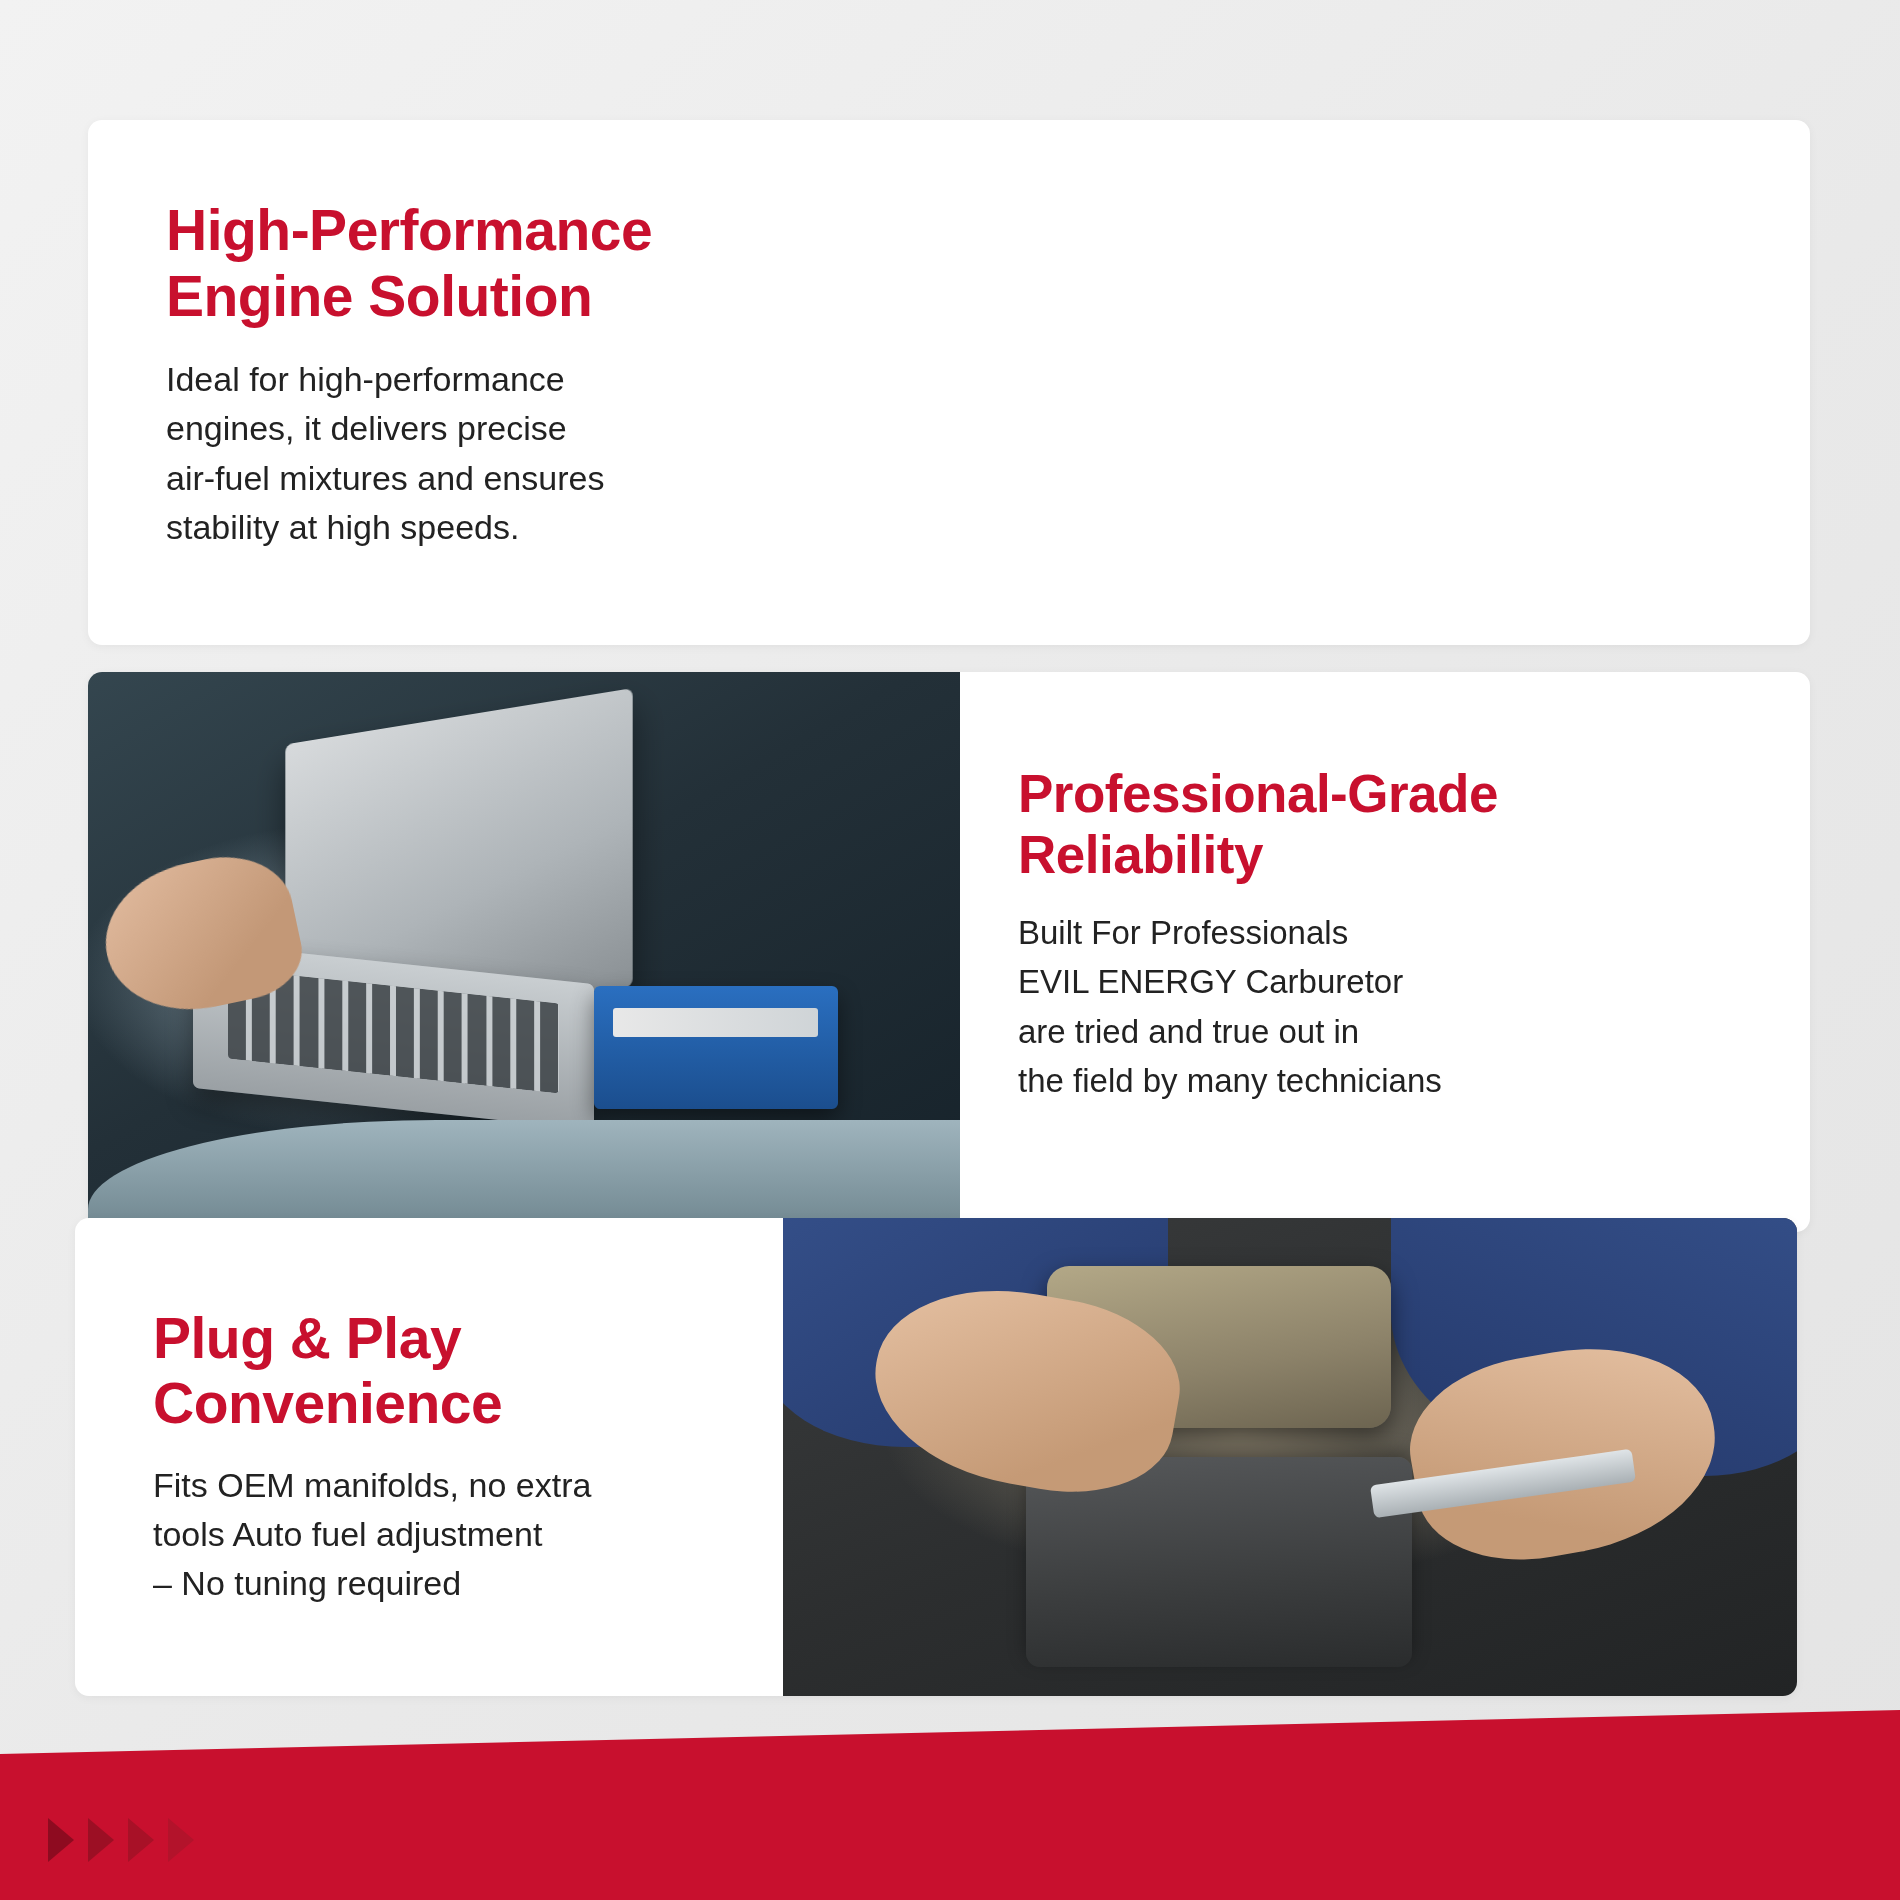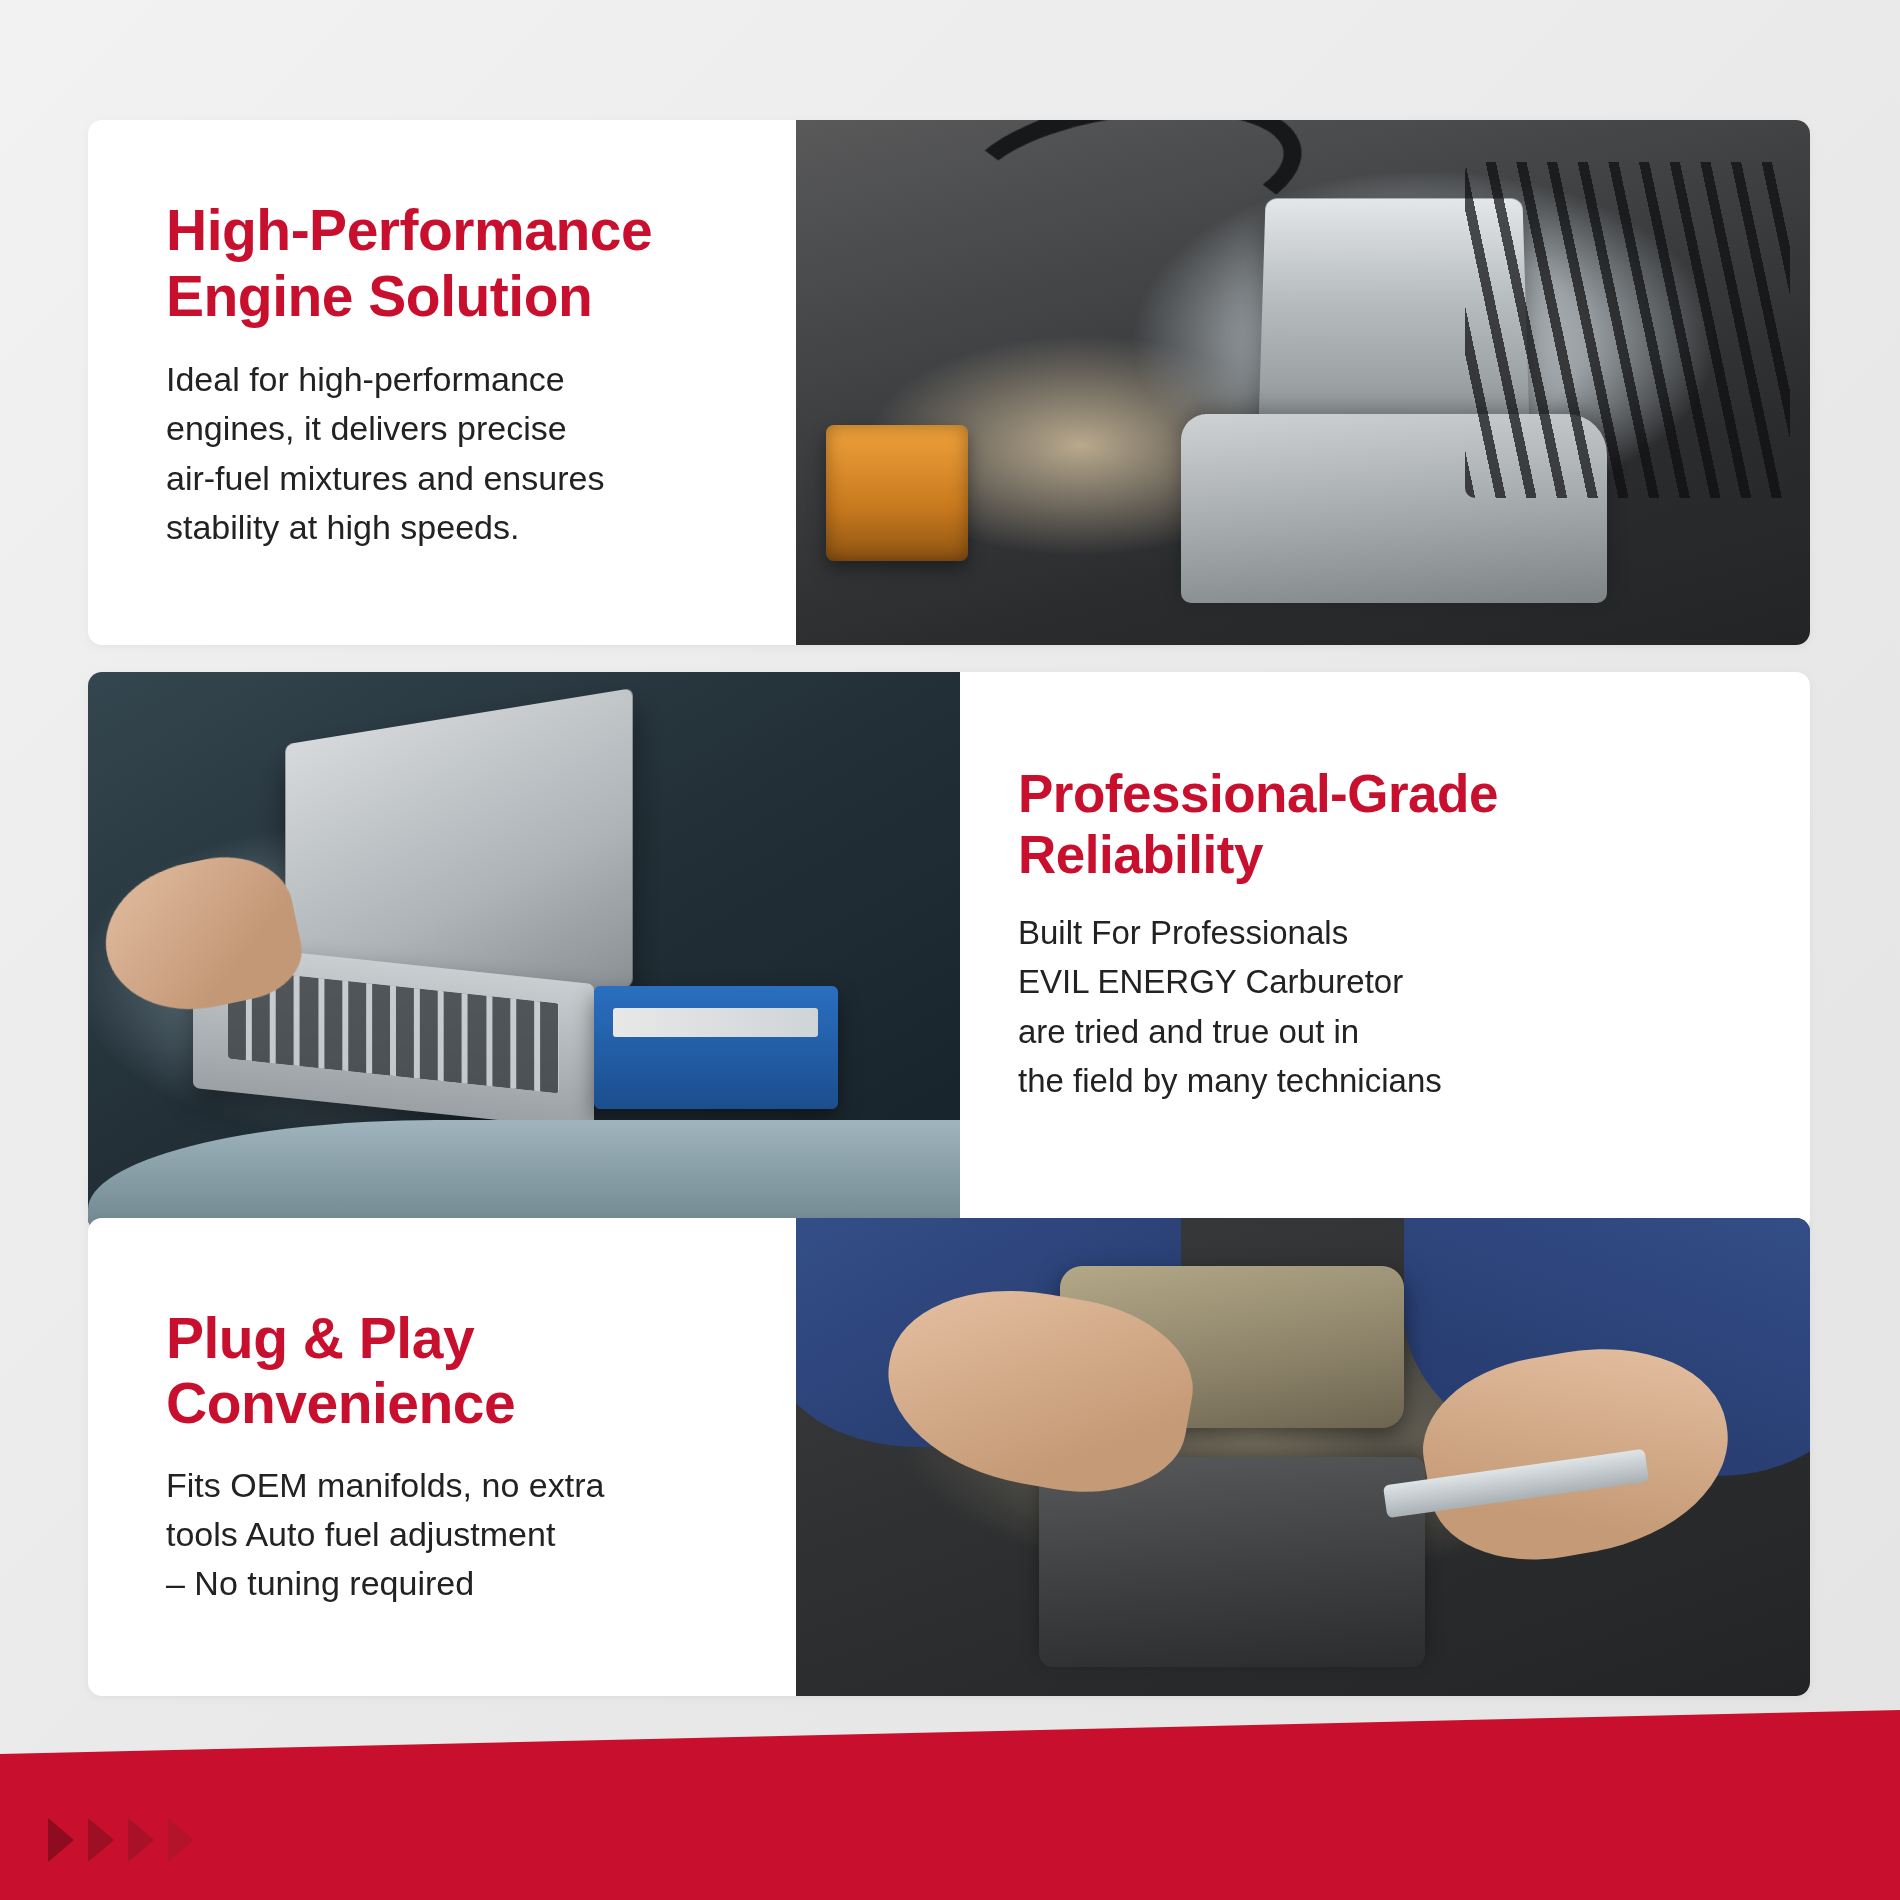--- a/index.html
+++ b/index.html
@@ -17,23 +17,23 @@
 
   
   .card {
     position: absolute;
     background: #ffffff;
     border-radius: 14px;
     overflow: hidden;
     display: flex;
     box-shadow: 0 2px 10px rgba(0,0,0,0.05);
   }
-  .card-1 { left: 88px;  top: 120px;  width: 1722px; height: 525px; }
+  .card-1 { left: 88px;  top: 120px;  width: 1722px; height: 525px; flex-direction: column; }
   .card-2 { left: 88px;  top: 672px;  width: 1722px; height: 560px; flex-direction: row; }
-  .card-3 { left: 88px;  top: 1218px; width: 1722px; height: 478px; justify-content: space-between; }
+  .card-3 { left: 75px;  top: 1218px; width: 1722px; height: 478px; justify-content: space-between; }
 
   .txt-pane {
     padding: 78px 70px 40px 78px;
     flex: 0 0 708px;
     display: flex;
     flex-direction: column;
     justify-content: flex-start;
   }
   .card-2 .txt-pane { flex: 0 0 850px; padding: 92px 70px 40px 58px; }
   .card-3 .txt-pane { padding: 0 70px 0 78px; justify-content: center; flex: 0 0 708px; }

